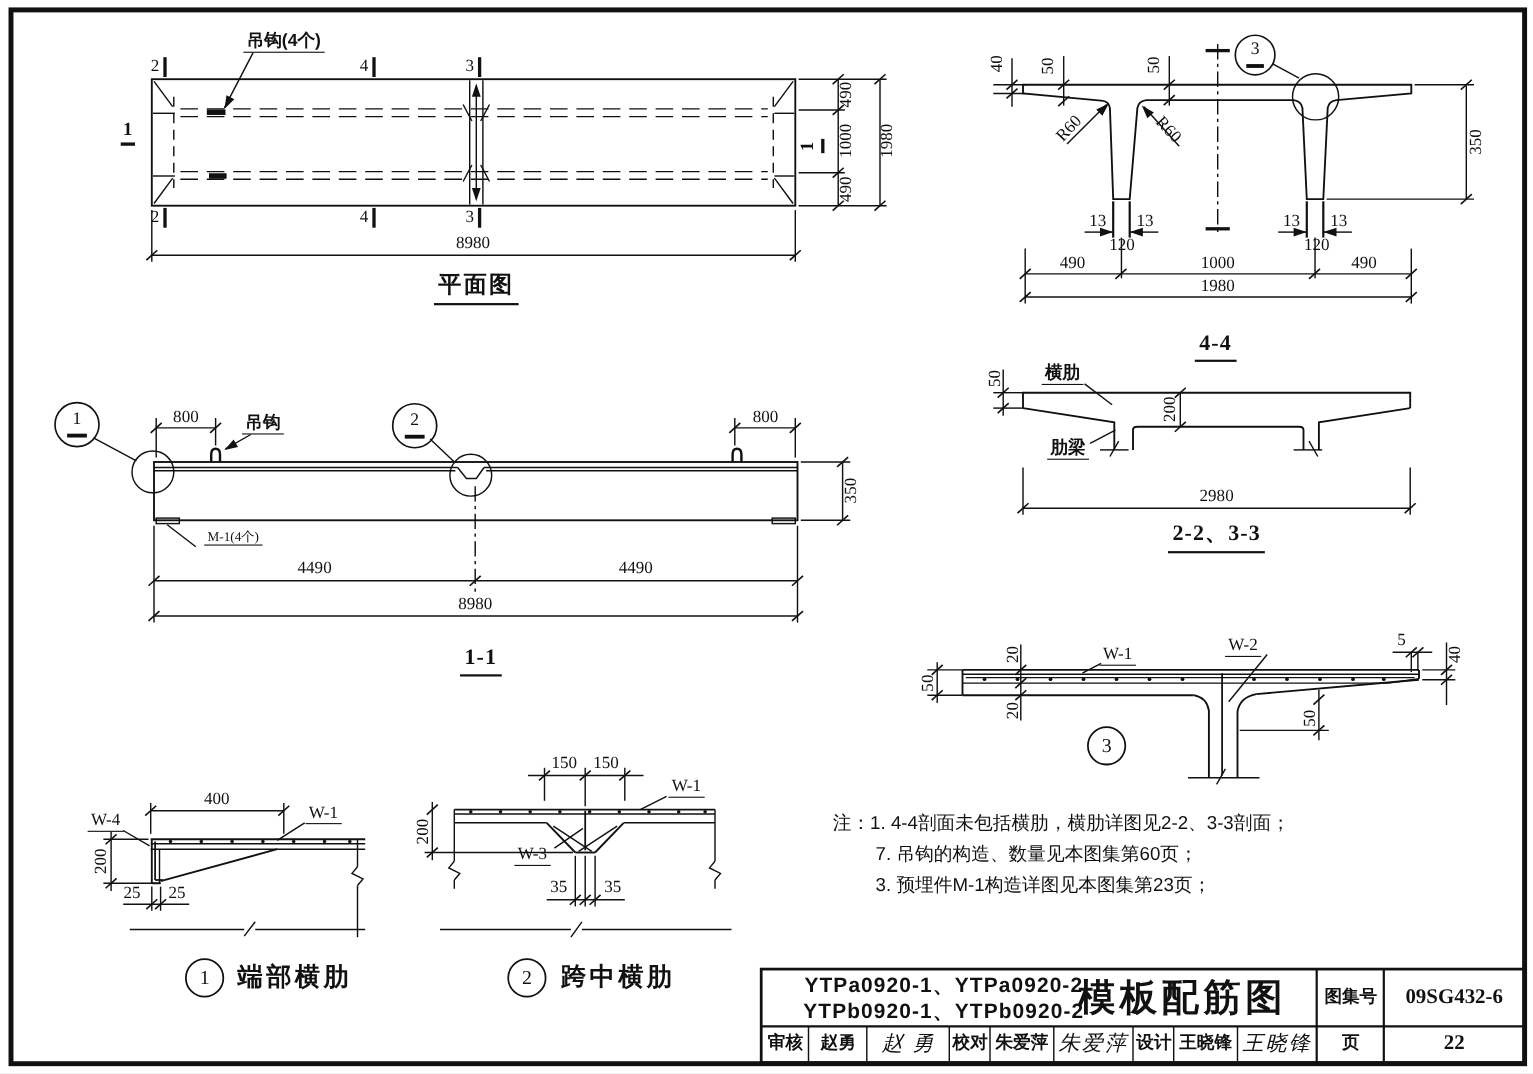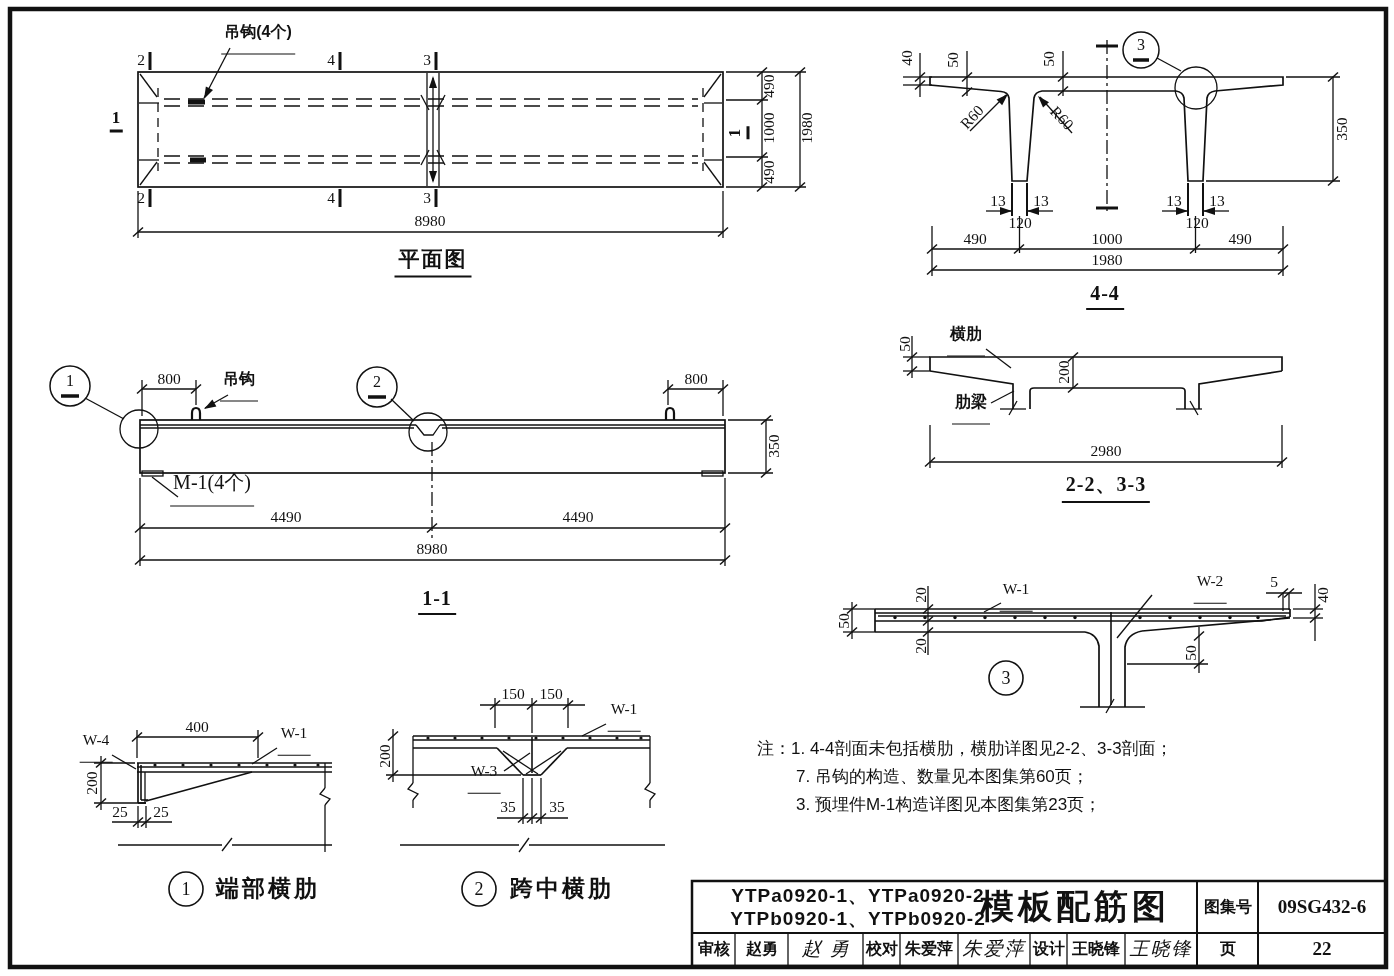--- a/index.html
+++ b/index.html
@@ -5,21 +5,21 @@
   html,body{margin:0;padding:0;background:#e8e8e8;}
   #sheet{position:relative;width:1394px;height:976px;background:#fff;overflow:hidden;
          font-family:"Liberation Sans",sans-serif;color:#111;}
   #lines{position:absolute;left:0;top:0;}
   .lbl{position:absolute;transform:translate(-50%,-50%);white-space:nowrap;
        font:15.5px "Liberation Serif",serif;color:#111;line-height:1;}
   .v{transform:translate(-50%,-50%) rotate(-90deg);}
   .r45l{transform:translate(-50%,-50%) rotate(-47deg);}
   .r45r{transform:translate(-50%,-50%) rotate(47deg);}
   .cn{font-family:"Liberation Sans",sans-serif;font-size:16px;font-weight:600;}
-  .ul{border-bottom:1.5px solid #111;padding:0 3px 14px;}
+  .ul{border-bottom:1.5px solid #111;padding:0 3px 1px;}
   .ttl{font:bold 21px "Liberation Sans",sans-serif;border-bottom:2.5px solid #111;
        padding:0 4px 3px;letter-spacing:2px;}
   .ttl2{font:bold 20px "Liberation Serif",serif;border-bottom:2.5px solid #111;
        padding:0 4px 3px;letter-spacing:1px;}
   .secnum{font:bold 17px "Liberation Serif",serif;border-bottom:3px solid #111;padding:0 2px 2px;}
   .bub{font:16px "Liberation Serif",serif;}
   .dtl-title{font:bold 23px "Liberation Sans",sans-serif;letter-spacing:3px;}
   .lt{position:absolute;white-space:nowrap;font:17px "Liberation Sans",sans-serif;color:#111;}
   .tbl{font-size:16px;}
   .sig{font:italic 19px "Liberation Serif",serif;letter-spacing:2px;text-align:right;}
@@ -455,21 +455,21 @@
 <span class="lbl v" style="left:807px;top:128px">1980</span>
 <span class="lbl" style="left:430px;top:221px">8980</span>
 <span class="lbl ttl" style="left:433px;top:261px">平面图</span>
 
 <span class="lbl bub" style="left:70px;top:381px">1</span>
 <span class="lbl" style="left:169px;top:379px">800</span>
 <span class="lbl cn ul" style="left:239px;top:386px">吊钩</span>
 <span class="lbl bub" style="left:377px;top:382px">2</span>
 <span class="lbl" style="left:696px;top:379px">800</span>
 <span class="lbl v" style="left:774px;top:446px">350</span>
-<span class="lbl ul" style="left:212px;top:489px;font-size:20px">M-1(4个)</span>
+<span class="lbl ul" style="left:212px;top:489px;font-size:12px">M-1(4个)</span>
 <span class="lbl" style="left:286px;top:517px">4490</span>
 <span class="lbl" style="left:578px;top:517px">4490</span>
 <span class="lbl" style="left:432px;top:549px">8980</span>
 <span class="lbl ttl2" style="left:437px;top:601px">1-1</span>
 
 <span class="lbl v" style="left:907px;top:58px">40</span>
 <span class="lbl v" style="left:953px;top:60px">50</span>
 <span class="lbl v" style="left:1049px;top:59px">50</span>
 <span class="lbl bub" style="left:1141px;top:45px">3</span>
 <span class="lbl r45l" style="left:972px;top:117px">R60</span>
@@ -478,32 +478,32 @@
 <span class="lbl" style="left:998px;top:201px">13</span>
 <span class="lbl" style="left:1041px;top:201px">13</span>
 <span class="lbl" style="left:1174px;top:201px">13</span>
 <span class="lbl" style="left:1217px;top:201px">13</span>
 <span class="lbl" style="left:1020px;top:223px">120</span>
 <span class="lbl" style="left:1197px;top:223px">120</span>
 <span class="lbl" style="left:975px;top:239px">490</span>
 <span class="lbl" style="left:1107px;top:239px">1000</span>
 <span class="lbl" style="left:1240px;top:239px">490</span>
 <span class="lbl" style="left:1107px;top:260px">1980</span>
-<span class="lbl ttl2" style="left:1105px;top:296px">4-4</span>
+<span class="lbl ttl2" style="left:1105px;top:315px">4-4</span>
 
 <span class="lbl v" style="left:905px;top:344px">50</span>
 <span class="lbl cn ul" style="left:966px;top:341px">横肋</span>
 <span class="lbl v" style="left:1064px;top:372px">200</span>
 <span class="lbl cn ul" style="left:971px;top:409px">肋梁</span>
 <span class="lbl" style="left:1106px;top:451px">2980</span>
 <span class="lbl ttl2" style="left:1106px;top:487px">2-2、3-3</span>
 
 <span class="lbl v" style="left:921px;top:595px">20</span>
 <span class="lbl ul" style="left:1016px;top:596px">W-1</span>
-<span class="lbl ul" style="left:1210px;top:588px">W-2</span>
+<span class="lbl ul" style="left:1130px;top:588px">W-2</span>
 <span class="lbl" style="left:1274px;top:582px">5</span>
 <span class="lbl v" style="left:1323px;top:595px">40</span>
 <span class="lbl v" style="left:844px;top:621px">50</span>
 <span class="lbl v" style="left:921px;top:646px">20</span>
 <span class="lbl v" style="left:1191px;top:653px">50</span>
 <span class="lbl bub" style="left:1006px;top:678px;font-size:18px">3</span>
 
 <span class="lbl" style="left:197px;top:727px">400</span>
 <span class="lbl ul" style="left:96px;top:747px">W-4</span>
 <span class="lbl ul" style="left:294px;top:740px">W-1</span>

